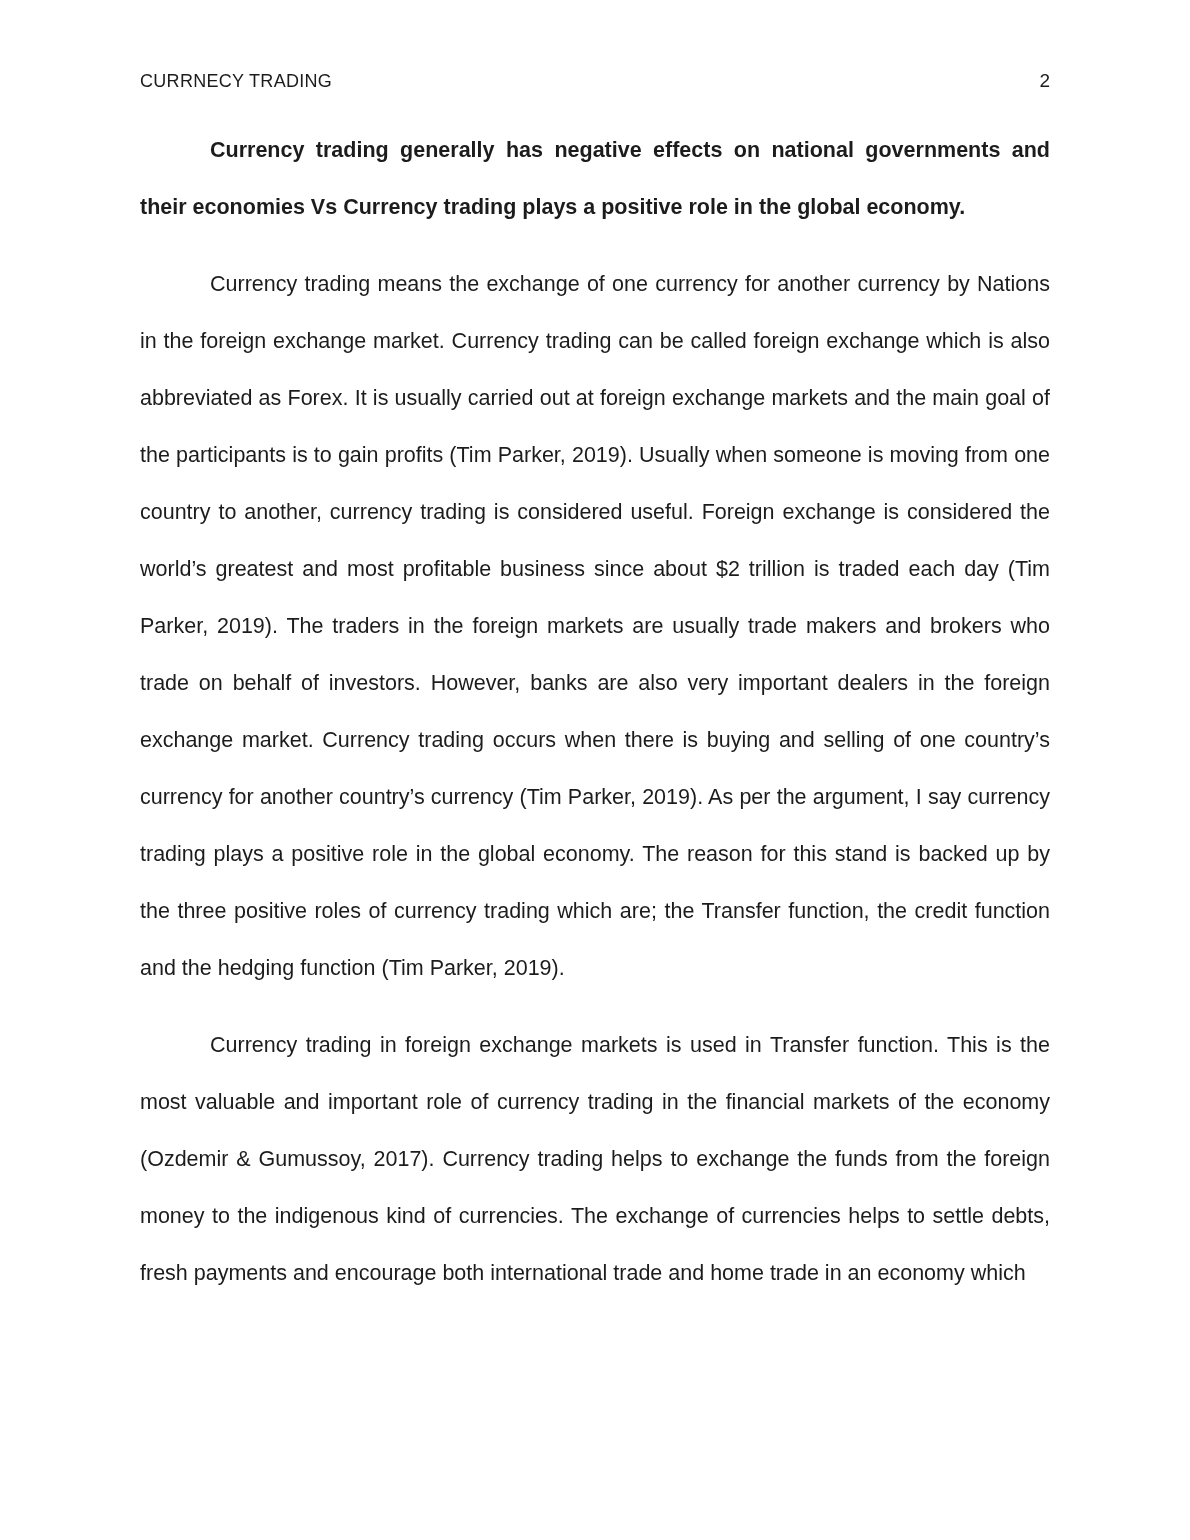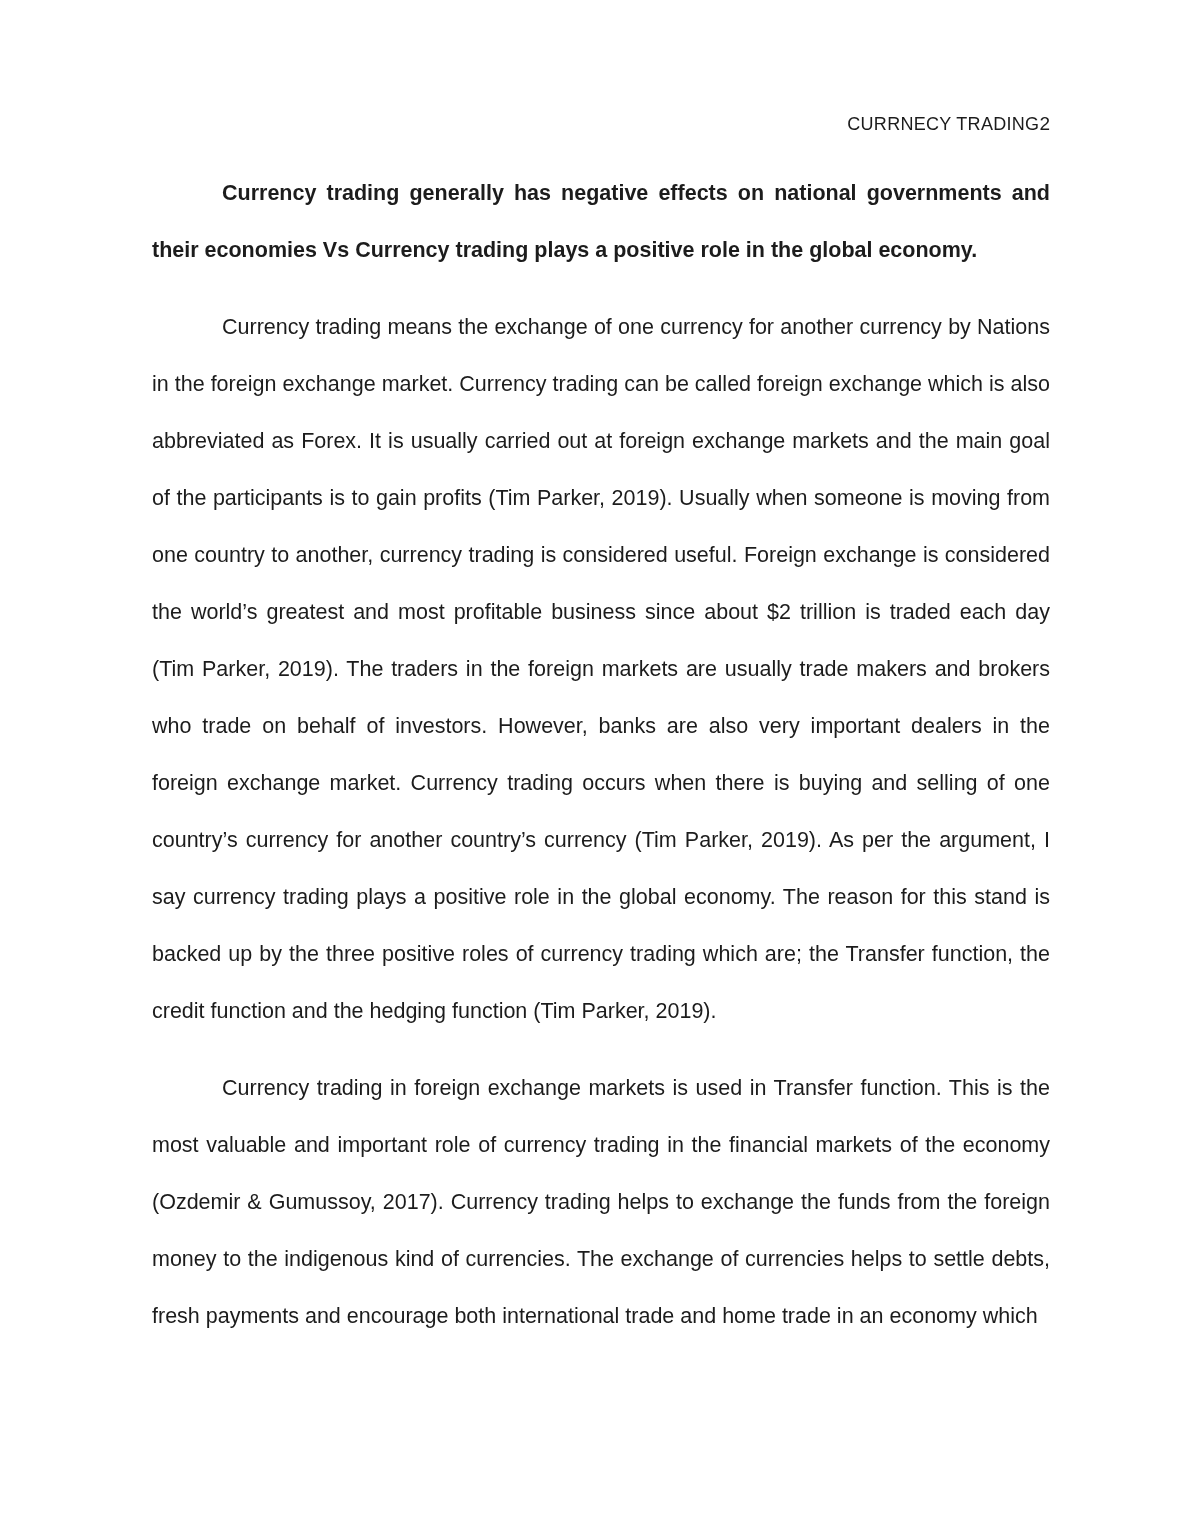--- a/index.html
+++ b/index.html
@@ -13,41 +13,40 @@
     height: 1540px;
     box-sizing: border-box;
     background: #ffffff;
     padding: 70px 140px 60px 140px;
     font-family: "Liberation Sans", "DejaVu Sans", sans-serif;
     color: #1c1c1c;
     overflow: hidden;
   }
   .page-header {
     display: flex;
-    justify-content: flex-end;
+    justify-content: space-between;
     align-items: baseline;
     font-size: 18px;
     line-height: 22px;
-    margin-top: 43px;
   }
   .running-head {
     letter-spacing: 0.3px;
   }
   .page-number {
     font-size: 19px;
   }
   .content {
     margin-top: 30px;
     font-size: 21.5px;
     line-height: 57px;
     text-align: justify;
   }
   .content p,
   .content h2 {
-    margin: 0 0 20px 12px;
+    margin: 0 0 20px 0;
     text-indent: 70px;
     font-size: inherit;
     line-height: inherit;
   }
   .essay-title,
   .section-heading {
     font-weight: 700;
   }
 </style>
 </head>

